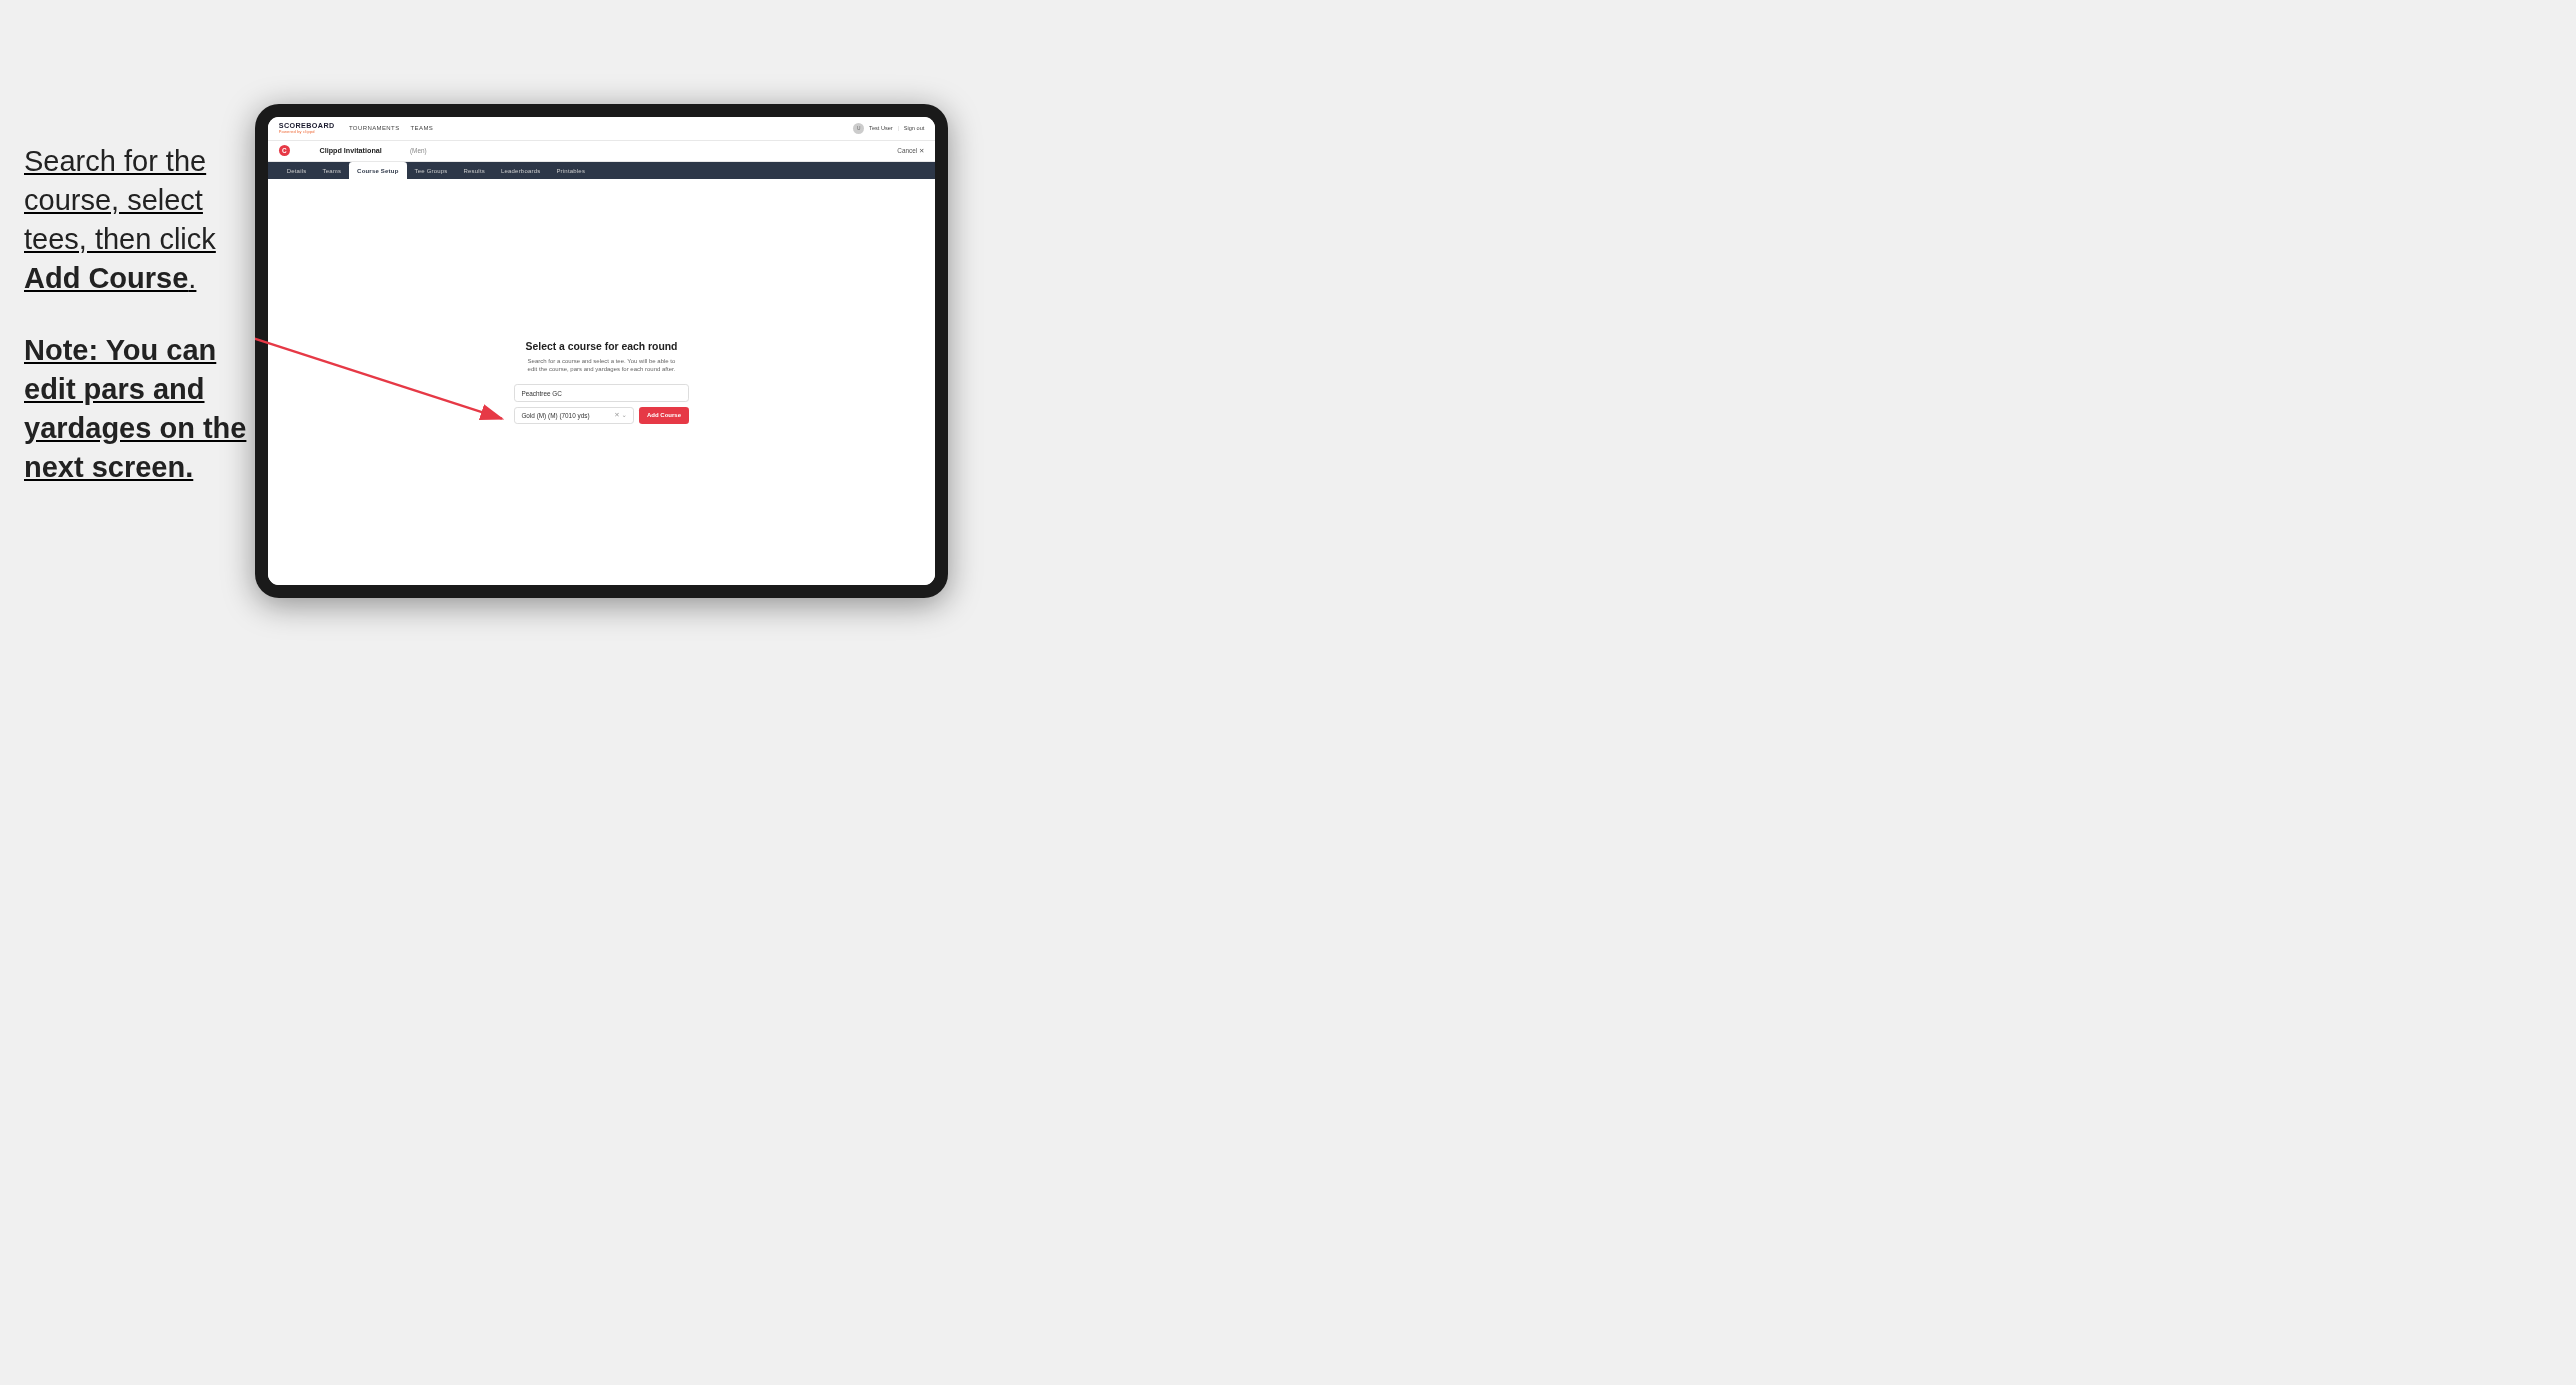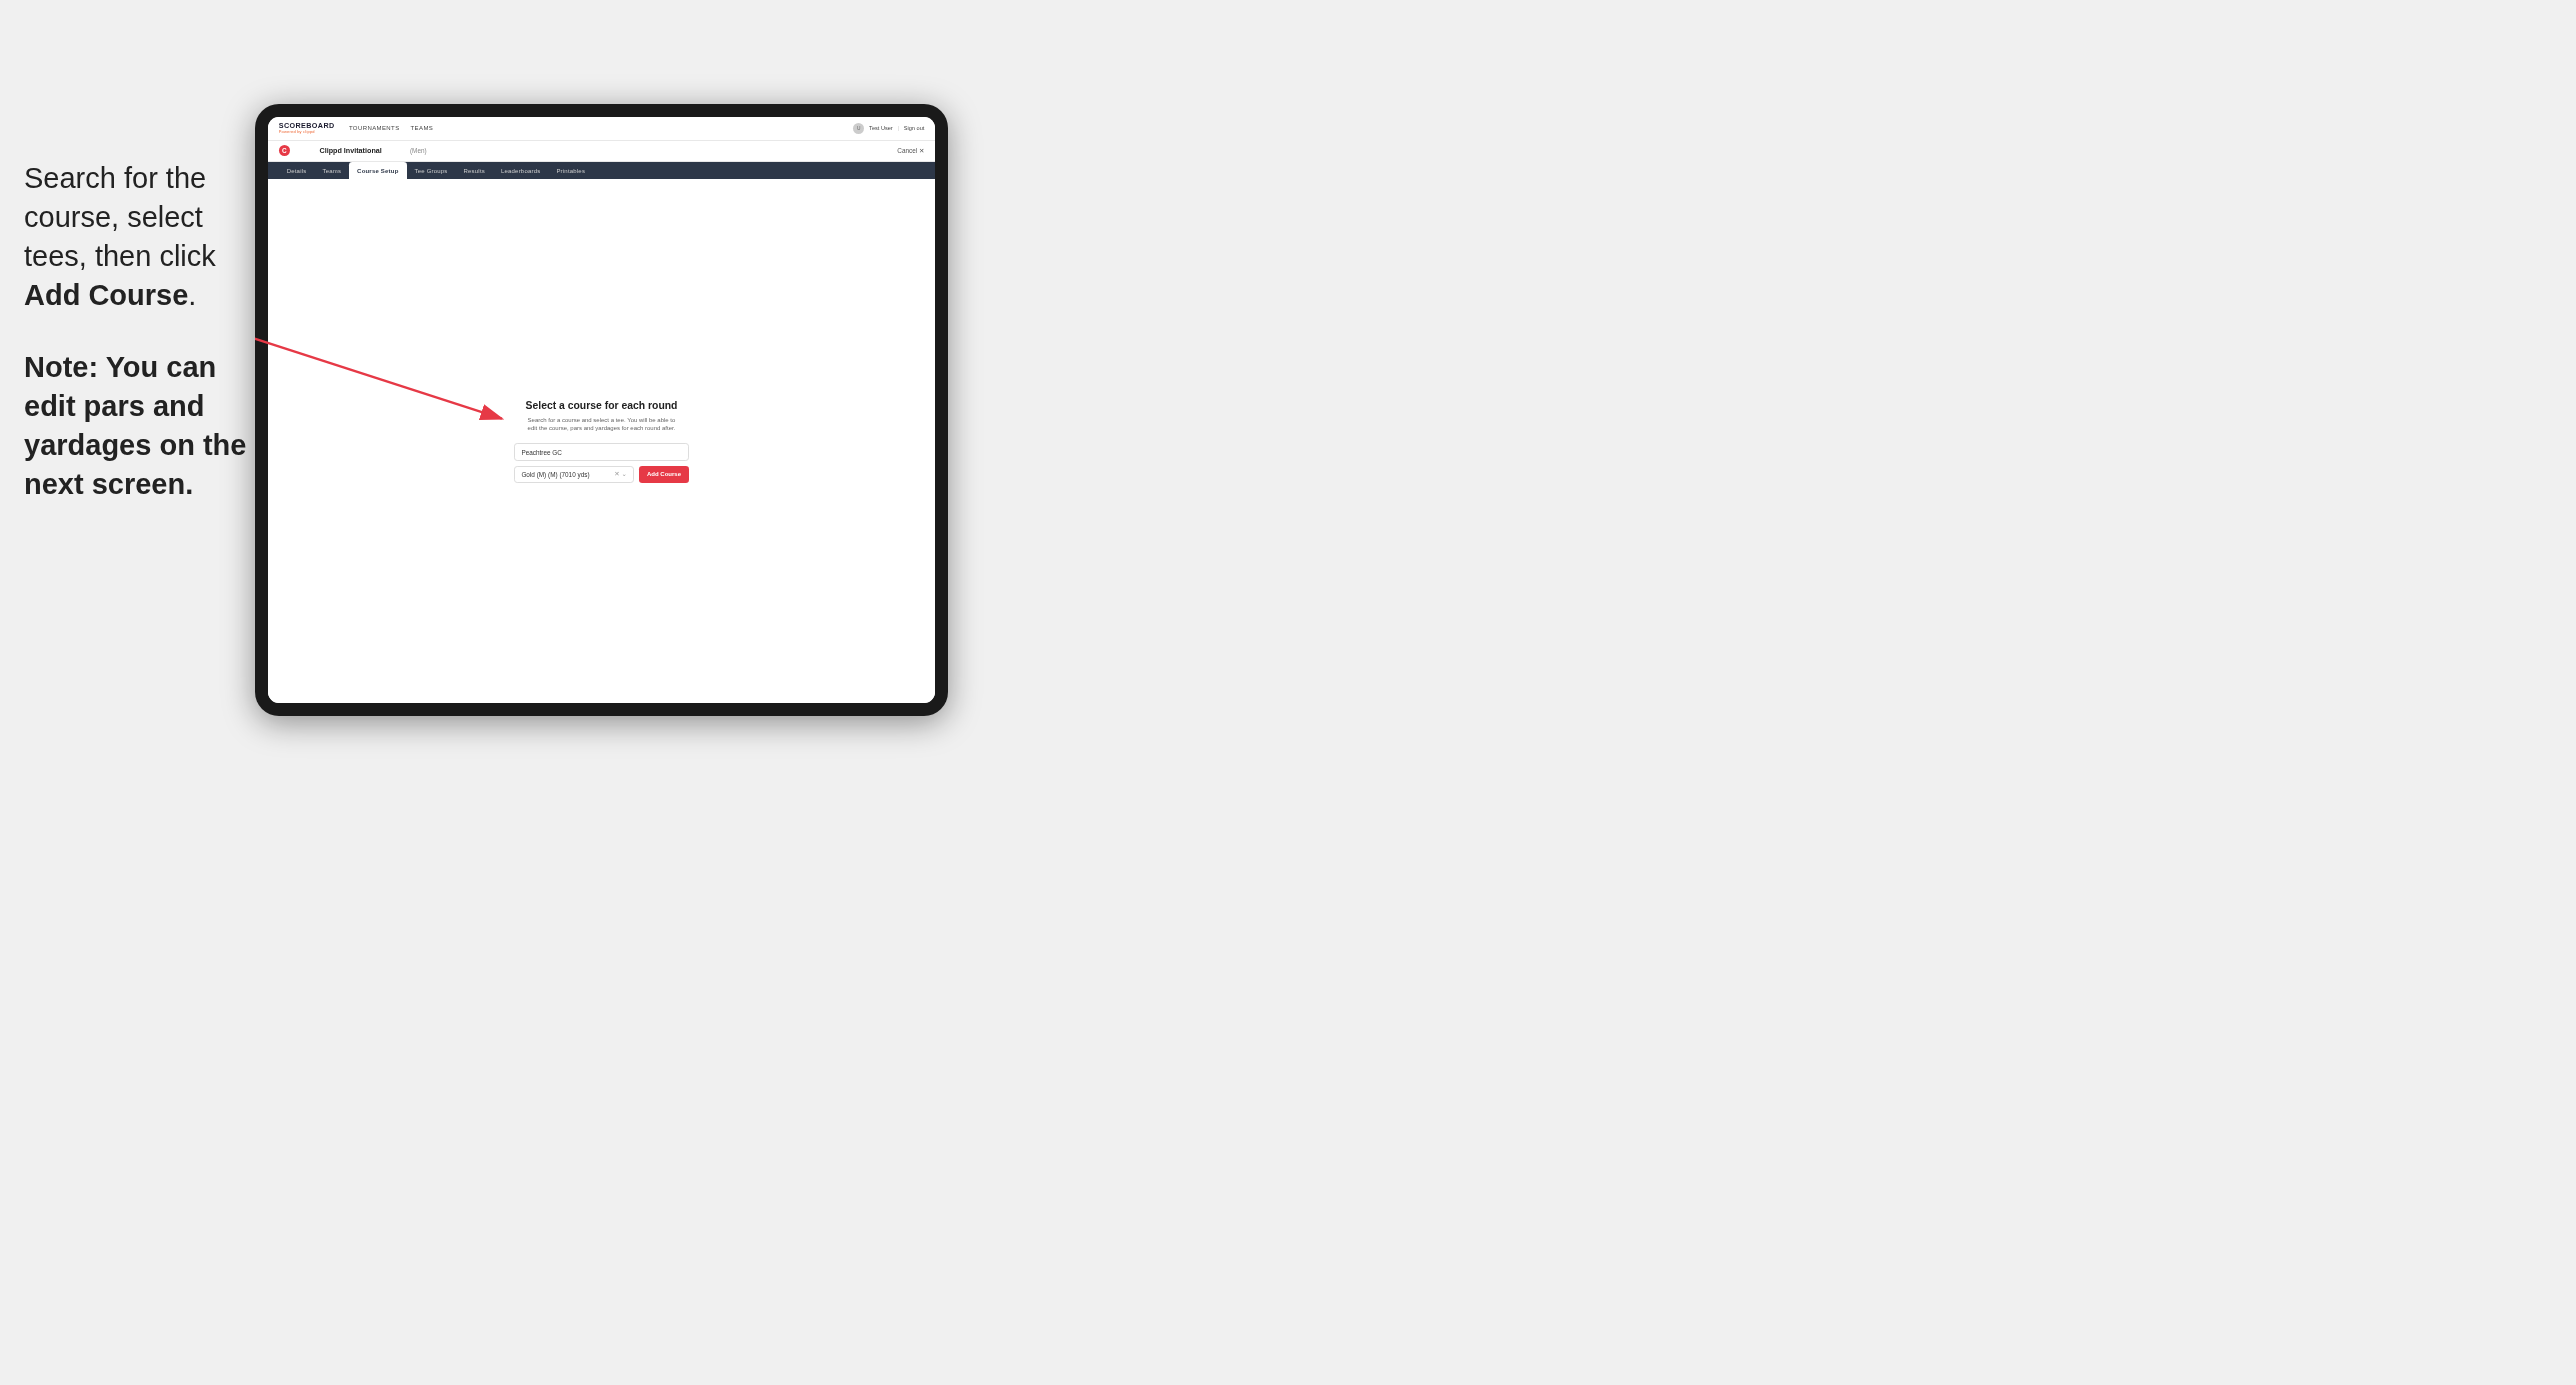--- a/index.html
+++ b/index.html
@@ -9,40 +9,41 @@
       width: 2576px;
       height: 1386px;
       position: relative;
       overflow: hidden;
     }
 
     
     .instructions {
       position: absolute;
       left: 24px;
-      top: 159px;
+      top: 142px;
       width: 231px;
+      text-decoration: underline;
     }
     .instructions p {
       font-size: 29px;
       color: #222;
       line-height: 1.35;
       margin-bottom: 32px;
     }
     .instructions p strong {
       font-weight: 700;
     }
 
     
     .tablet-frame {
       position: absolute;
       left: 255px;
       top: 104px;
       width: 693px;
-      height: 612px;
+      height: 494px;
       background: #1a1a1a;
       border-radius: 24px;
       padding: 12.7px;
       box-shadow: 0 6.4px 32px rgba(0,0,0,0.4);
     }
     .tablet-screen {
       width: 100%;
       height: 100%;
       background: #fff;
       border-radius: 11px;

